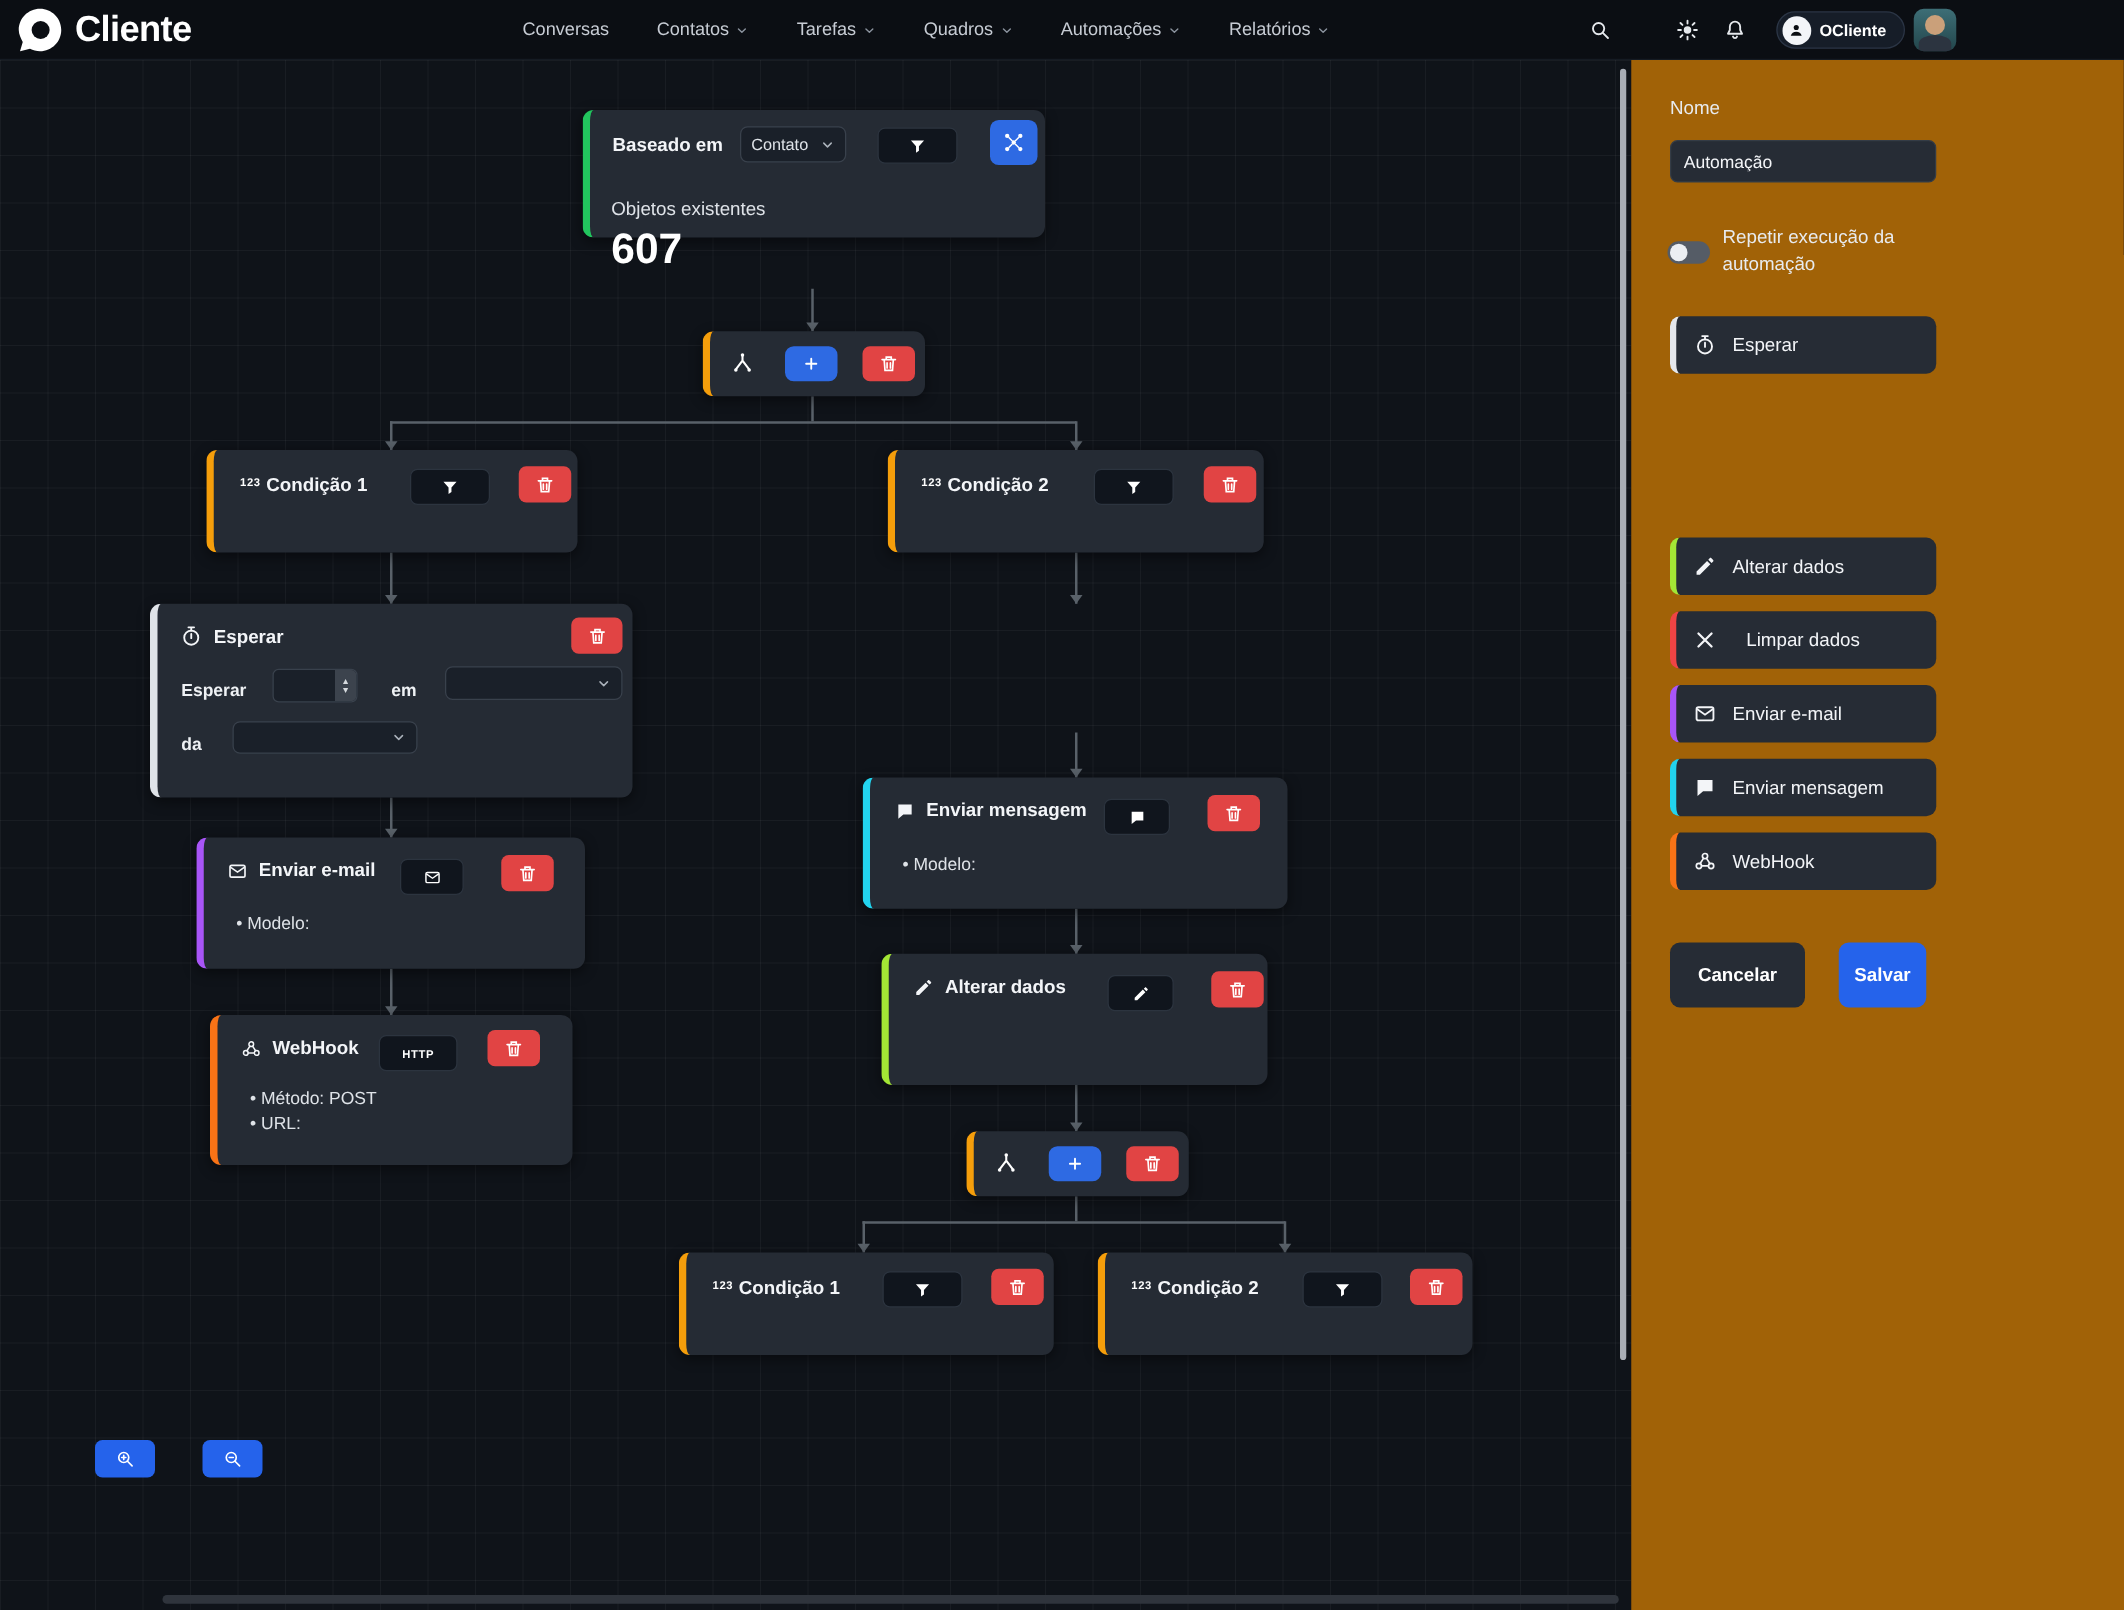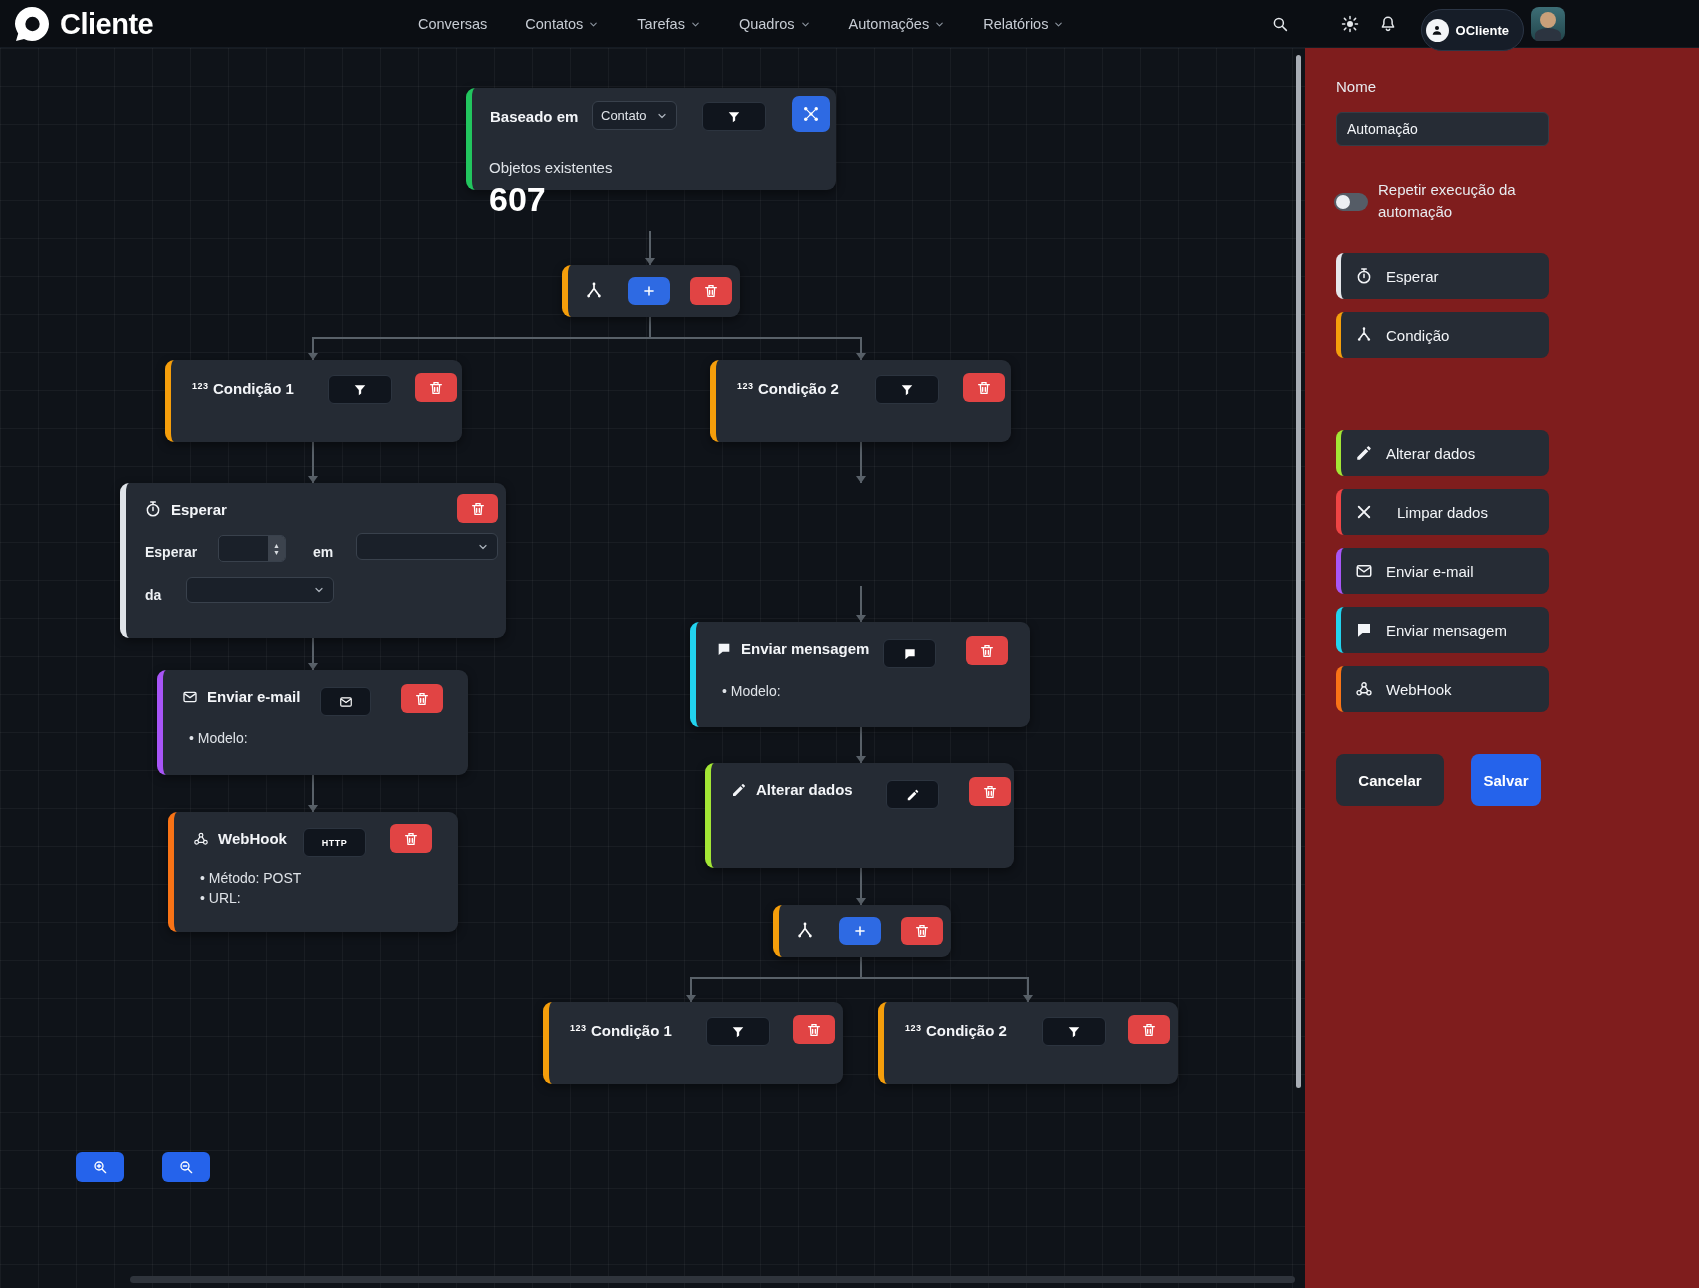--- a/index.html
+++ b/index.html
@@ -7,21 +7,21 @@
   font-family:"Liberation Sans","DejaVu Sans",sans-serif;color:#e8ebef}
 
 
 .navbar{position:absolute;left:0;top:0;width:1699px;height:48px;background:#0b0e13;
   border-bottom:1px solid #151b23;z-index:10}
 .brand{position:absolute;left:12px;top:4px;display:flex;align-items:center;gap:8px}
 .brand-text{font-size:29px;font-weight:800;letter-spacing:-.5px;color:#fff}
 .nav-links{position:absolute;left:418px;top:0;height:48px;display:flex;align-items:center;gap:38px}
 .nav-link{display:flex;align-items:center;gap:5px;font-size:14.5px;color:#c7ccd4;cursor:pointer}
 .icon-btn{display:flex;align-items:center;justify-content:center;background:none;border:none;color:#e5e8ec;cursor:pointer}
-.user-pill{position:absolute;right:175px;top:9px;height:42px;display:flex;align-items:center;gap:7px;
+.user-pill{position:absolute;right:175px;top:9px;height:30px;display:flex;align-items:center;gap:7px;
   background:#161d28;border:1px solid #2b3545;border-radius:999px;padding:0 14px 0 4px;cursor:pointer}
 .user-pill .pav{width:23px;height:23px;border-radius:50%;background:#f3f5f8;display:flex;align-items:center;justify-content:center;color:#0b0e13}
 .user-pill .uname{font-size:13px;font-weight:700;color:#fff}
 .avatar-photo{position:absolute;right:134px;top:7px;width:34px;height:34px;border-radius:8px;overflow:hidden;
   background:linear-gradient(180deg,#3d6e76,#22454b);cursor:pointer}
 .avatar-photo::before{content:"";position:absolute;left:9px;top:5px;width:16px;height:16px;border-radius:50%;background:#caa07a}
 .avatar-photo::after{content:"";position:absolute;left:4px;top:21px;width:26px;height:14px;border-radius:50% 50% 0 0;background:#2c3440}
 
 
 .canvas{position:absolute;left:0;top:48px;width:1305px;height:1240px;background-color:#0f1319;
@@ -47,21 +47,21 @@
 .badge-http{font-size:9px;font-weight:700;letter-spacing:.5px;color:#fff}
 .cv{position:absolute;width:2px;background:#596169}
 .ch{position:absolute;height:2px;background:#596169}
 .arr{position:absolute;width:0;height:0;border-left:5px solid transparent;border-right:5px solid transparent;border-top:7px solid #596169}
 .zoom-btn{position:absolute;width:48px;height:30px;background:#2563eb;border:none;border-radius:6px;
   display:flex;align-items:center;justify-content:center;color:#fff;cursor:pointer}
 .vscroll{position:absolute;left:1296px;top:7px;width:5px;height:1033px;border-radius:3px;background:#a8adb5;cursor:grab}
 .hscroll{position:absolute;left:130px;top:1228px;width:1165px;height:7px;border-radius:4px;background:#2f343c;cursor:grab}
 
 
-.panel{position:absolute;left:1305px;top:48px;width:394px;height:1240px;background:#7f1d1d}
+.panel{position:absolute;left:1305px;top:48px;width:394px;height:1240px;background:#a16207}
 .panel-label{position:absolute;left:31px;top:30px;font-size:15px;color:#e8ebef}
 .name-input{position:absolute;left:31px;top:64px;width:213px;height:34px;background:#262c35;border:1px solid #343c46;
   border-radius:6px;color:#f3f5f8;font-size:14px;padding:0 10px;font-family:inherit}
 .toggle-row{position:absolute;left:29px;top:131px;width:230px;display:flex;gap:10px}
 .toggle{width:34px;height:18px;border-radius:999px;background:#555c66;position:relative;flex:none;margin-top:14px;cursor:pointer}
 .toggle::after{content:"";position:absolute;left:2px;top:2px;width:14px;height:14px;border-radius:50%;background:#eceff3}
 .toggle-label{font-size:15px;line-height:22px;color:#e8ebef;width:178px}
 .pal-item{position:absolute;left:31px;width:213px;height:46px;background:#262c35;border-left:5px solid #888;
   border-radius:8px;display:flex;align-items:center;gap:13px;padding-left:14px;cursor:grab;color:#f3f5f8;font-size:15px}
 .panel-btn{position:absolute;height:52px;border:none;border-radius:8px;font-size:15px;font-weight:700;color:#fff;cursor:pointer;font-family:inherit}
@@ -503,26 +503,20 @@
     <span class="toggle"></span>
     <span class="toggle-label">Repetir execução da automação</span>
   </div>
 
   <div class="pal-item" style="top: 205px; border-left-color: rgb(229, 231, 235);">
     <svg class="ic18">
         <use href="#i-stopwatch"></use>
       </svg>
     <span>Esperar</span>
   </div>
-  <div class="pal-item" style="top: 264px; border-left-color: rgb(245, 158, 11);">
-    <svg class="ic18">
-        <use href="#i-branch"></use>
-      </svg>
-    <span>Condição</span>
-  </div>
   <div class="pal-item" style="top: 382px; border-left-color: rgb(163, 230, 53);">
     <svg class="ic18">
         <use href="#i-pencil"></use>
       </svg>
     <span>Alterar dados</span>
   </div>
   <div class="pal-item" style="top: 441px; border-left-color: rgb(239, 68, 68); gap: 24px;">
     <svg class="ic18">
         <use href="#i-x"></use>
       </svg>

